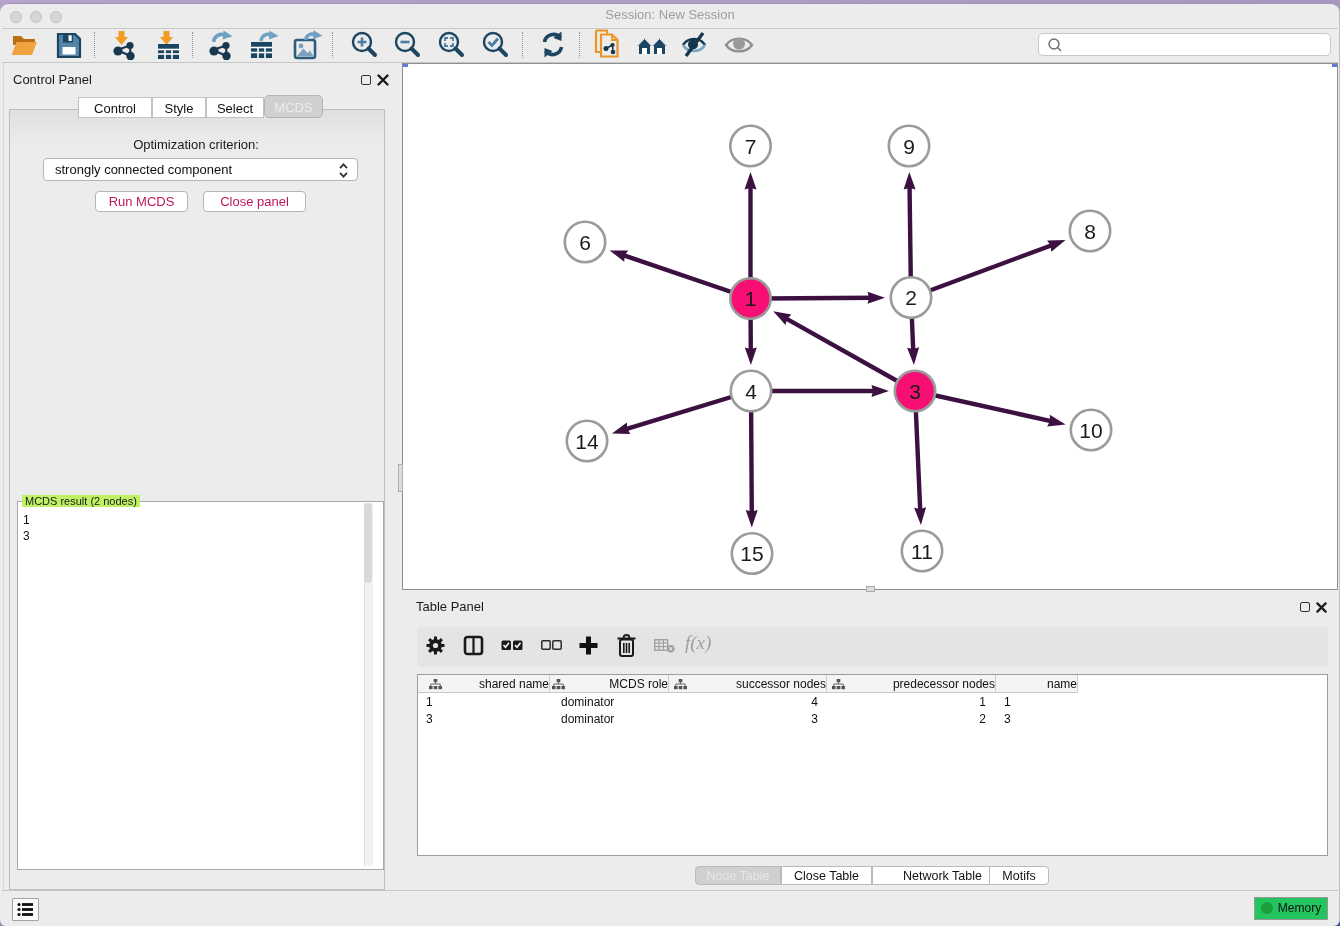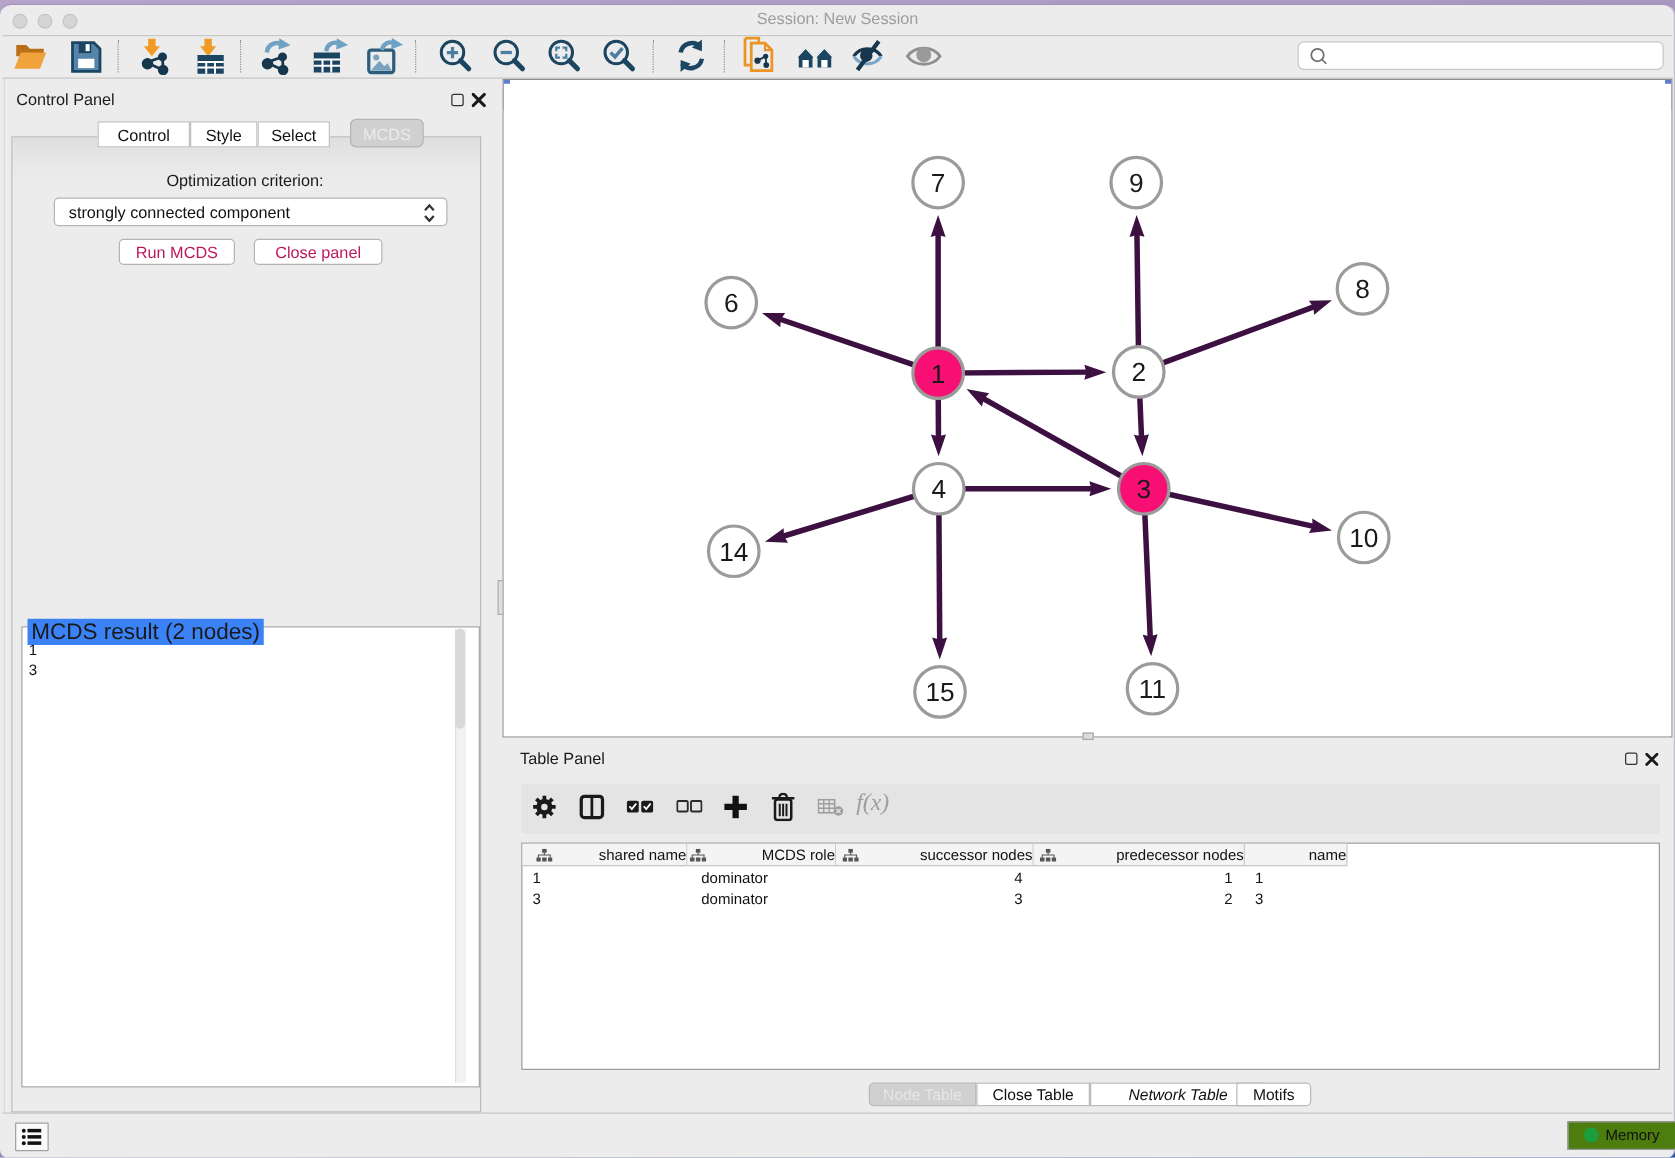--- a/index.html
+++ b/index.html
@@ -17,37 +17,37 @@
 
 #cptitle{left:13px;top:72px;font-size:13px;color:#1a1a1a;}
 .winbtn-sq{width:10px;height:10px;border:1.5px solid #333;border-radius:2px;box-sizing:border-box;}
 .tabs{font-size:13px;color:#111;z-index:3;}
 .tab{position:absolute;top:0;height:21px;line-height:21px;text-align:center;background:#fff;border:1px solid #c2c2c2;box-sizing:border-box;}
 #cpbox{left:9px;top:109px;width:374px;height:779px;border:1px solid #bdbdbd;background:linear-gradient(#dfdfdf,#eaeaea 28px,#ececec 40px);}
 #optlabel{left:0px;top:137px;width:392px;text-align:center;font-size:13px;color:#1a1a1a;}
 #dropdown{left:43px;top:158px;width:315px;height:23px;background:#fff;border:1px solid #b5b5b5;border-radius:4px;box-sizing:border-box;font-size:13px;line-height:21px;color:#111;}
 .btn{position:absolute;height:21px;background:#fff;border:1px solid #b5b5b5;border-radius:4px;box-sizing:border-box;font-size:13px;line-height:19px;text-align:center;color:#be185d;}
 #grpbox{left:17px;top:501px;width:365px;height:367px;border:1px solid #a8a8a8;background:#fff;}
-#grplabel{left:22px;top:495px;background:#3b82f6;padding:0 3px;font-size:18px;color:#1a1a1a;}
+#grplabel{left:22px;top:495px;background:#bef264;padding:0 3px;font-size:11px;color:#1a1a1a;}
 
 #netframe{left:402px;top:63px;width:936px;height:527px;border:1px solid #8f8f8f;background:#fff;box-sizing:border-box;}
 #nettitle{position:absolute;left:0;top:0;width:100%;height:23px;background:linear-gradient(#fdfdfd,#d9d9d9);border-bottom:1px solid #8c8c8c;}
 .tl2{position:absolute;top:7px;width:11px;height:11px;border-radius:50%;box-sizing:border-box;}
 #netcanvas{position:absolute;left:0px;top:24px;width:934px;height:501px;background:#fff;overflow:hidden;}
 
 #tptitle{left:416px;top:599px;font-size:13px;color:#1a1a1a;}
 #tptoolbar{left:417px;top:627px;width:911px;height:40px;background:#e4e4e4;border-radius:3px;}
 #tbl{left:417px;top:674px;width:911px;height:182px;background:#fff;border:1px solid #9d9d9d;box-sizing:border-box;font-size:12px;color:#111;}
 .th{position:absolute;top:0;height:18px;background:#f4f4f4;border-right:1px solid #cdcdcd;border-bottom:1px solid #c6c6c6;box-sizing:border-box;text-align:right;line-height:18px;font-size:12px;}
 .td{position:absolute;font-size:12px;line-height:17px;}
 
 .btab{position:absolute;top:866px;height:19px;background:#fff;border:1px solid #bbb;box-sizing:border-box;font-size:12.5px;line-height:18px;text-align:center;color:#111;font-weight:500;}
 
 #statusline{left:2px;top:890px;width:1336px;height:0;border-top:1px solid #c6c6c6;}
-#memorybtn{left:1254px;top:897px;width:87px;height:23px;background:#4d7c0f;border:1px solid #989898;box-sizing:border-box;font-size:12px;line-height:21px;text-align:center;color:#111;}
+#memorybtn{left:1254px;top:897px;width:74px;height:23px;background:#22c55e;border:1px solid #989898;box-sizing:border-box;font-size:12px;line-height:21px;text-align:center;color:#111;}
 #listbtn{left:12px;top:898px;width:27px;height:23px;background:#fafafa;border:1px solid #a2a2a2;box-sizing:border-box;border-radius:1px;}
 svg{display:block;}
 svg text{font-family:"Liberation Sans",sans-serif;}
 </style></head>
 <body>
 <div id="win"></div>
 <div class="abs" style="left:3px;top:63px;width:0;height:827px;border-left:1px solid #d8d8d8;"></div>
 
 <div class="abs" id="titlebar">
   <div class="tl" style="left:8px;"></div>
@@ -206,21 +206,21 @@
 
 <div class="abs" id="cptitle">Control Panel</div>
 <div class="abs winbtn-sq" style="left:361px;top:75px;"></div>
 <svg class="abs" style="left:377px;top:74px" width="12" height="12" viewBox="0 0 12 12">
     <path d="M1.5 1.5 L10.5 10.5 M10.5 1.5 L1.5 10.5" stroke="#1a1a1a" stroke-width="2.4" stroke-linecap="round"></path>
   </svg>
 <div class="abs tabs">
   <div class="tab" style="left:78px;top:97px;width:74px;">Control</div>
   <div class="tab" style="left:152px;top:97px;width:54px;">Style</div>
   <div class="tab" style="left:206px;top:97px;width:58px;">Select</div>
-  <div class="tab" style="left:264px;top:95px;width:59px;height:23px;line-height:23px;background:#d0d0d0;border-color:#b5b5b5;border-radius:5px;color:#ebebeb;margin-left:16px;">MCDS</div>
+  <div class="tab" style="left:264px;top:95px;width:59px;height:23px;line-height:23px;background:#d0d0d0;border-color:#b5b5b5;border-radius:5px;color:#ebebeb;">MCDS</div>
 </div>
 <div class="abs" id="cpbox"></div>
 <div class="abs" id="optlabel">Optimization criterion:</div>
 <div class="abs" id="dropdown"><span style="padding-left:11px;">strongly connected component</span>
 <svg width="11" height="15" style="position:absolute;right:8px;top:4px" viewBox="0 0 11 15">
       <path d="M2 5.2 L5.5 1.4 L9 5.2" fill="none" stroke="#333" stroke-width="1.8"></path>
       <path d="M2 9.8 L5.5 13.6 L9 9.8" fill="none" stroke="#333" stroke-width="1.8"></path>
     </svg></div>
 <div class="btn" style="left:95px;top:191px;width:93px;">Run MCDS</div>
 <div class="btn" style="left:203px;top:191px;width:103px;">Close panel</div>
@@ -414,21 +414,21 @@
   <div class="td" style="left:143px;top:36px;">dominator</div>
   <div class="td" style="left:0;top:36px;width:400px;text-align:right;">3</div>
   <div class="td" style="left:0;top:36px;width:568px;text-align:right;">2</div>
   <div class="td" style="left:586px;top:36px;">3</div>
 </div>
 <div class="abs" style="left:866px;top:586px;width:9px;height:6px;background:#dcdcdc;border:1px solid #a8a8a8;box-sizing:border-box;"></div>
 <div class="abs" style="left:398px;top:464px;width:5px;height:28px;background:#dcdcdc;border:1px solid #b0b0b0;box-sizing:border-box;"></div>
 
 <div class="btab" style="left:695px;width:86px;background:#d0d0d0;border-radius:4px 0 0 4px;color:#e6e6e6;">Node Table</div>
 <div class="btab" style="left:781px;width:91px;">Close Table</div>
-<div class="btab" style="left:872px;width:141px;font-style:italic;">Network Table</div>
+<div class="btab" style="left:872px;width:141px;">Network Table</div>
 <div class="btab" style="left:989px;width:60px;border-radius:0 4px 4px 0;">Motifs</div>
 
 <div class="abs" id="statusline"></div>
 <div class="abs" id="listbtn">
     <svg width="17" height="15" style="margin:3px 0 0 4px" viewBox="0 0 17 15">
       <g fill="#111">
         <circle cx="2" cy="2.5" r="1.6"></circle>
         <circle cx="2" cy="7.5" r="1.6"></circle>
         <circle cx="2" cy="12.5" r="1.6"></circle>
         <rect x="5" y="1.1" width="11" height="2.8"></rect>

